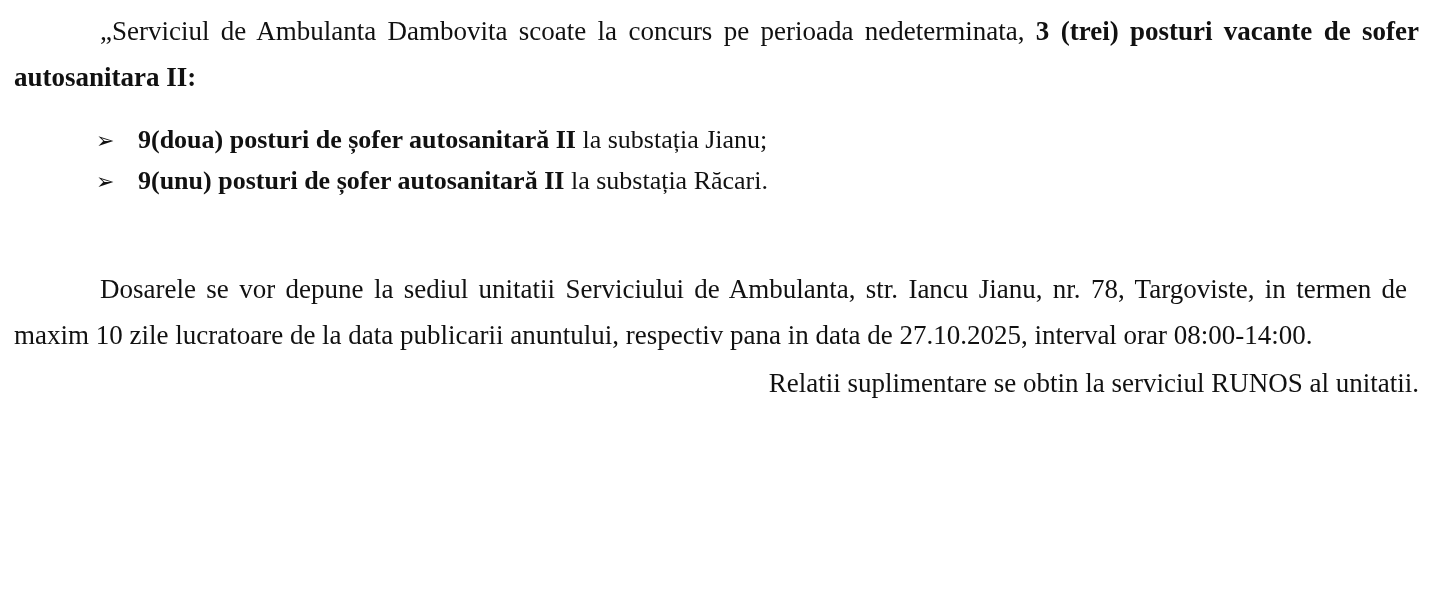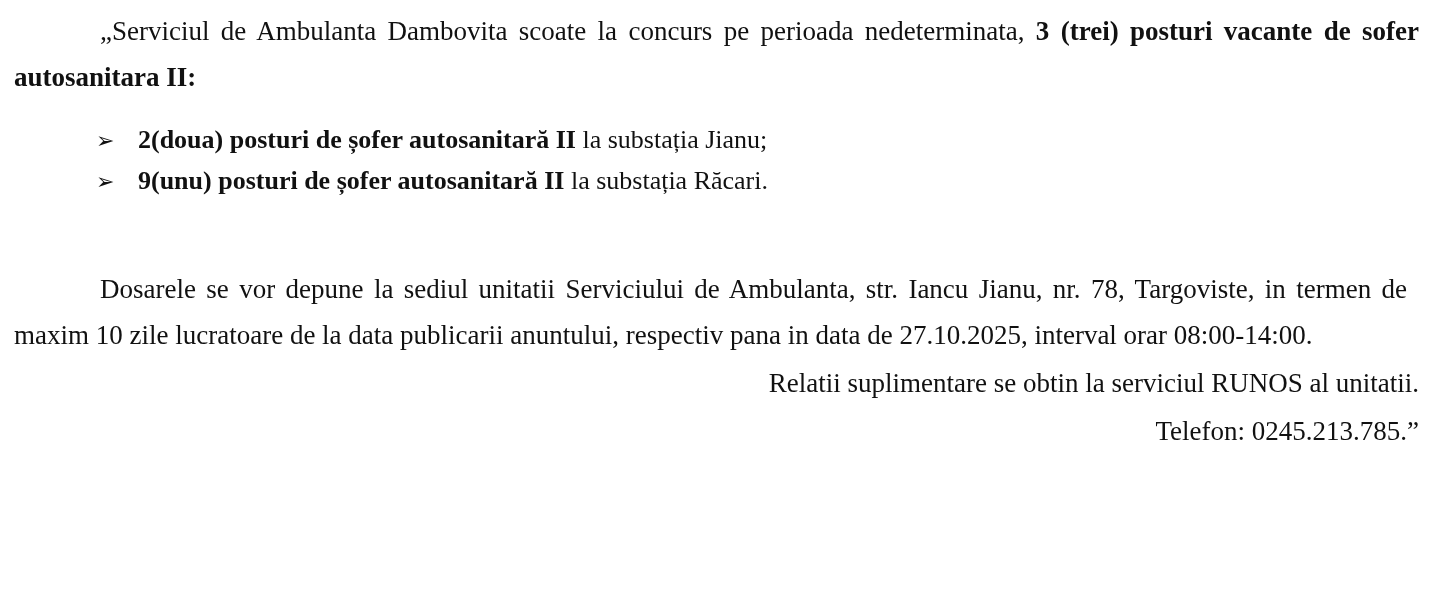--- a/index.html
+++ b/index.html
@@ -73,29 +73,28 @@
 
 <div class="page">
 
   <p class="para para-intro">
     <span>„</span><span>Serviciul de Ambulanta Dambovita scoate la concurs pe perioada nedeterminata, </span><span class="bold">3 (trei) posturi vacante de sofer autosanitara II:</span>
   </p>
 
   <div class="bullet-block">
     <div class="bullet-row">
       <span class="bullet-marker">➢</span>
-      <span class="bullet-text"><span class="bold">2(doua) posturi de șofer autosanitară II</span><span> la substația Jianu;</span></span>
+      <span class="bullet-text"><span class="bold">9(doua) posturi de șofer autosanitară II</span><span> la substația Jianu;</span></span>
     </div>
     <div class="bullet-row">
       <span class="bullet-marker">➢</span>
       <span class="bullet-text"><span class="bold">9(unu) posturi de șofer autosanitară II</span><span> la substația Răcari.</span></span>
     </div>
   </div>
 
   <div class="spacer"></div>
 
   <p class="para para-body">Dosarele se vor depune la sediul unitatii Serviciului de Ambulanta, str. Iancu Jianu, nr. 78, Targoviste, in termen de maxim 10 zile lucratoare de la data publicarii anuntului, respectiv pana in data de 27.10.2025, interval orar 08:00-14:00.</p>
 
   <p class="para para-short">Relatii suplimentare se obtin la serviciul RUNOS al unitatii.</p>
 
-  <p class="para para-short">Telefon: 0245.213.785.”</p>
 
 </div>
 
 </body></html>

